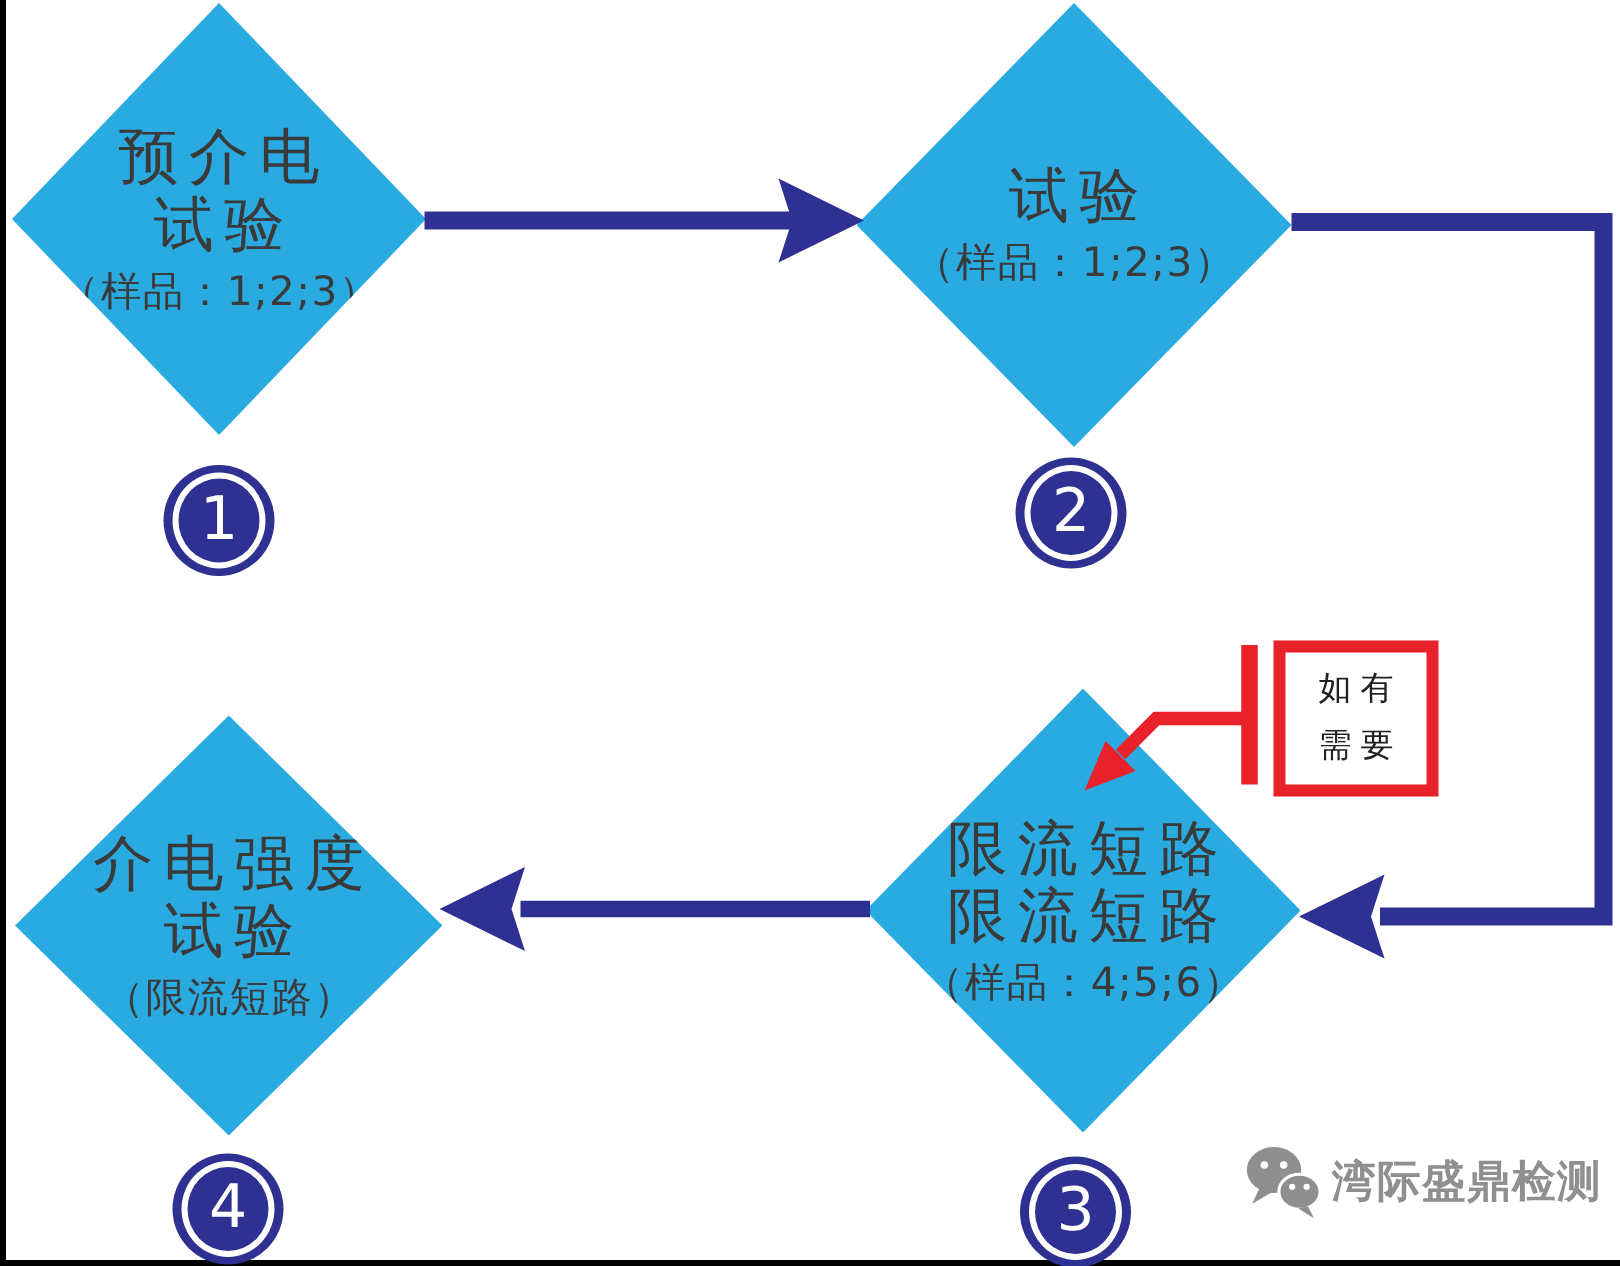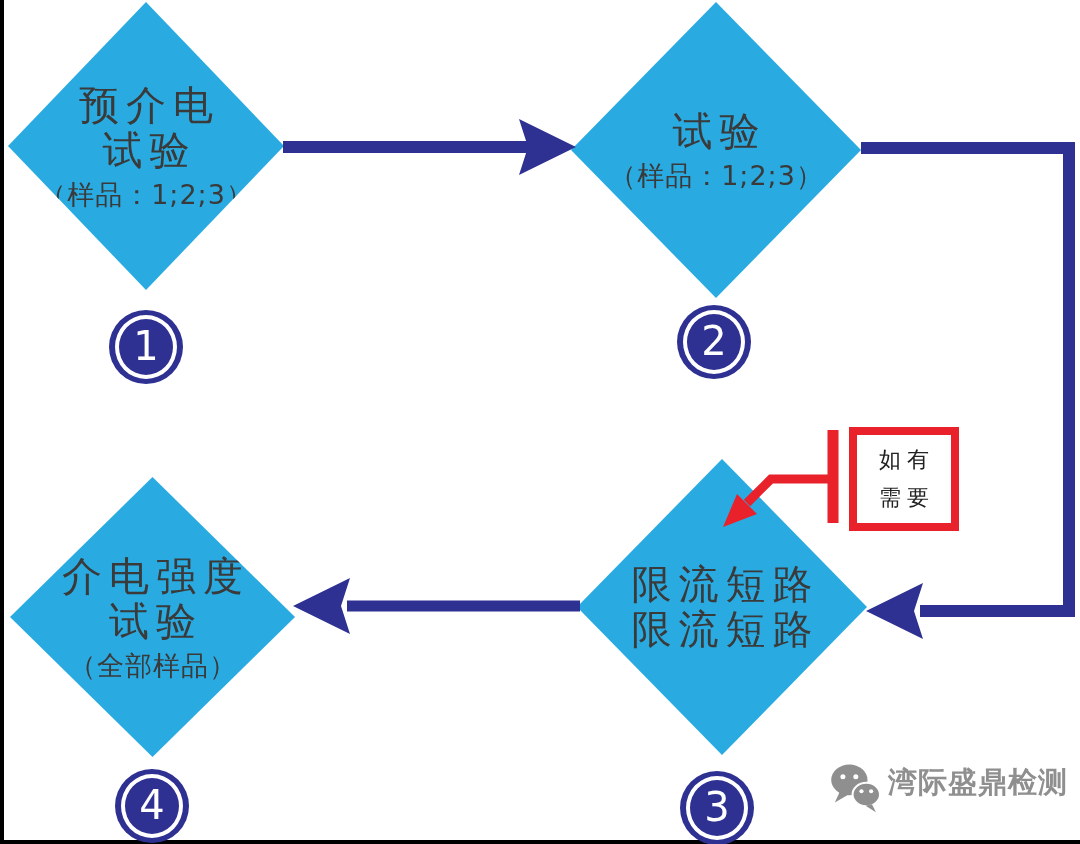--- a/index.html
+++ b/index.html
@@ -34,21 +34,21 @@
   
   .links{position:absolute;left:0;top:0;width:1080px;height:844px;z-index:6;pointer-events:none;}
 
   
   .note{position:absolute;left:849px;top:427px;width:88px;height:88px;background:#ffffff;
         border:8px solid #e8212a;z-index:7;
         display:flex;flex-direction:column;align-items:center;justify-content:center;
         font-size:22px;line-height:38px;color:#222;letter-spacing:6px;padding-left:6px;font-weight:500;}
 
   
-  .watermark{position:absolute;left:829px;top:763px;display:flex;z-index:4;color:#8f8f8f;}
+  .watermark{position:absolute;left:829px;top:763px;display:flex;align-items:center;z-index:4;color:#8f8f8f;}
   .watermark .wm-text{font-size:29px;font-weight:600;letter-spacing:1px;margin-left:7px;white-space:nowrap;}
 </style>
 </head>
 <body>
 
 <div class="canvas">
 
   <div class="edge-left"></div>
   <div class="edge-bottom"></div>
 
@@ -59,26 +59,27 @@
   </div>
 
   <div class="diamond d2">
     <div class="main">试验</div>
     <div class="sample">（样品：1;2;3）</div>
   </div>
 
   <div class="diamond d3">
     <div class="main">限流短路</div>
     <div class="main">限流短路</div>
+    <div class="sample">（样品：4;5;6）</div>
   </div>
 
   <div class="diamond d4">
     <div class="main">介电强度</div>
     <div class="main">试验</div>
-    <div class="sample">（全部样品）</div>
+    <div class="sample">（限流短路）</div>
   </div>
 
   <div class="badge b1">
     <div class="ring">1</div>
   </div>
   <div class="badge b2">
     <div class="ring">2</div>
   </div>
   <div class="badge b3">
     <div class="ring">3</div>

